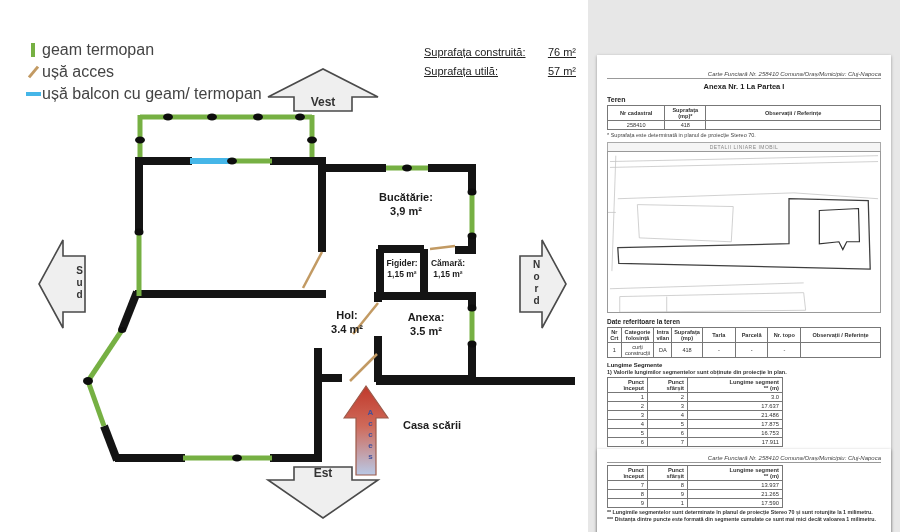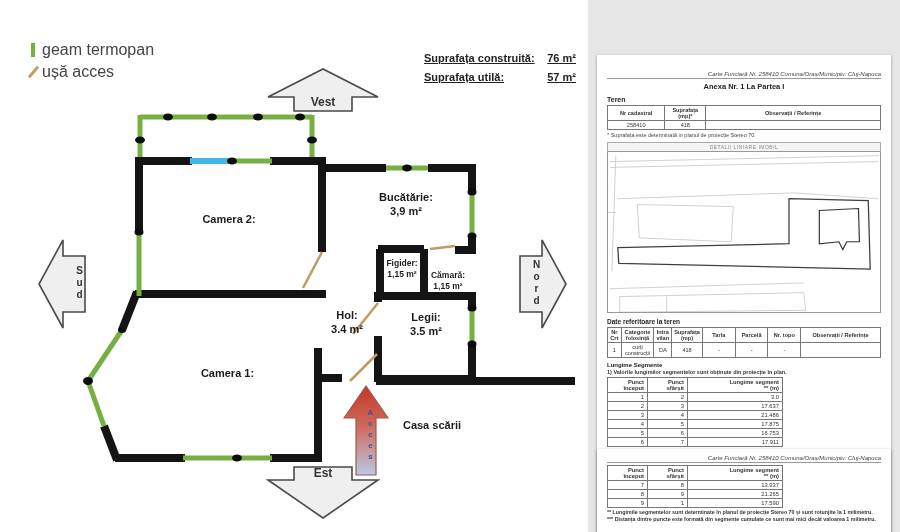--- a/index.html
+++ b/index.html
@@ -11,21 +11,21 @@
   .fp { position:absolute; left:0; top:0; width:588px; height:532px; }
   .fp svg { position:absolute; left:0; top:0; }
   .legend { position:absolute; left:24px; top:42px; }
   .legend-item { display:flex; align-items:center; margin-bottom:7px; height:15px; }
   .legend-swatch { width:18px; display:flex; justify-content:center; align-items:center; height:15px; }
   .sw-green { width:4px; height:14px; background:#76b043; }
   .sw-tan { width:3px; height:14px; background:#c29a63; transform:rotate(40deg); }
   .sw-blue { width:15px; height:4px; background:#45b6e8; }
   .legend-label { font-size:16px; color:#444; }
 
-  .areas { position:absolute; left:424px; top:52px; width:152px; font-size:11px; font-weight:bold; color:#222; }
+  .areas { position:absolute; left:424px; top:46px; width:152px; font-size:11px; font-weight:normal; color:#222; }
   .area-row { display:flex; justify-content:space-between; margin-bottom:7px; }
   .area-row span { text-decoration:underline; }
 
   .fp-label { position:absolute; text-align:center; font-weight:bold; color:#1c1c1c;
     font-size:11px; line-height:1.3; }
   .fp-label.sm { font-size:8.5px; line-height:1.35; }
   .compass-label { position:absolute; text-align:center; font-weight:bold; font-size:12px; color:#333; }
   .vtext { writing-mode:vertical-rl; text-orientation:upright; letter-spacing:1px;
     display:flex; justify-content:center; }
   .acces-label { position:absolute; left:357px; top:400px; width:18px; height:70px;
@@ -174,63 +174,67 @@
             <span class="sw-green"></span>
           </span>
         <span class="legend-label">geam termopan</span>
       </div>
       <div class="legend-item">
         <span class="legend-swatch">
             <span class="sw-tan"></span>
           </span>
         <span class="legend-label">ușă acces</span>
       </div>
+      <div class="legend-item">
+        <span class="legend-swatch">
+            <span class="sw-blue"></span>
+          </span>
+        <span class="legend-label">ușă balcon cu geam/ termopan</span>
+      </div>
     </div>
 
     <div class="areas">
       <div class="area-row">
         <span>Suprafața construită:</span>
         <span>76 m²</span>
       </div>
       <div class="area-row">
         <span>Suprafața utilă:</span>
         <span>57 m²</span>
       </div>
     </div>
 
     <div class="compass-label" style="left:292px;top:95px;width:62px;">Vest</div>
     <div class="compass-label vtext" style="left:62px;top:252px;width:23px;height:62px;font-size:10px;">Sud</div>
     <div class="compass-label vtext" style="left:519px;top:250px;width:23px;height:66px;font-size:10px;">Nord</div>
     <div class="compass-label" style="left:292px;top:466px;width:62px;">Est</div>
 
     <div class="fp-label" style="left:158px;top:212px;width:142px;">
-      <div>Camera 2:</div>
     </div>
     <div class="fp-label" style="left:352px;top:190px;width:108px;">
       <div>Bucătărie:</div>
       <div>3,9 m²</div>
     </div>
     <div class="fp-label sm" style="left:381px;top:258px;width:42px;">
       <div>Figider:</div>
       <div>1,15 m²</div>
     </div>
-    <div class="fp-label sm" style="left:425px;top:258px;width:46px;margin-top:12px;">
+    <div class="fp-label sm" style="left:425px;top:258px;width:46px;">
       <div>Cămară:</div>
       <div>1,15 m²</div>
     </div>
     <div class="fp-label" style="left:316px;top:308px;width:62px;">
       <div>Hol:</div>
       <div>3.4 m²</div>
     </div>
     <div class="fp-label" style="left:384px;top:310px;width:84px;">
-      <div>Legii:</div>
+      <div>Anexa:</div>
       <div>3.5 m²</div>
     </div>
     <div class="fp-label" style="left:150px;top:366px;width:155px;">
-      <div>Camera 1:</div>
     </div>
     <div class="fp-label" style="left:390px;top:418px;width:84px;">Casa scării</div>
     <div class="acces-label vtext">Acces</div>
   </div>
 
   <div class="docpanel">
 
     <div class="page page3">
       <div class="doc-header">Carte Funciară Nr. 258410 Comuna/Oraș/Municipiu: Cluj-Napoca</div>
       <div class="doc-title">Anexa Nr. 1 La Partea I</div>

